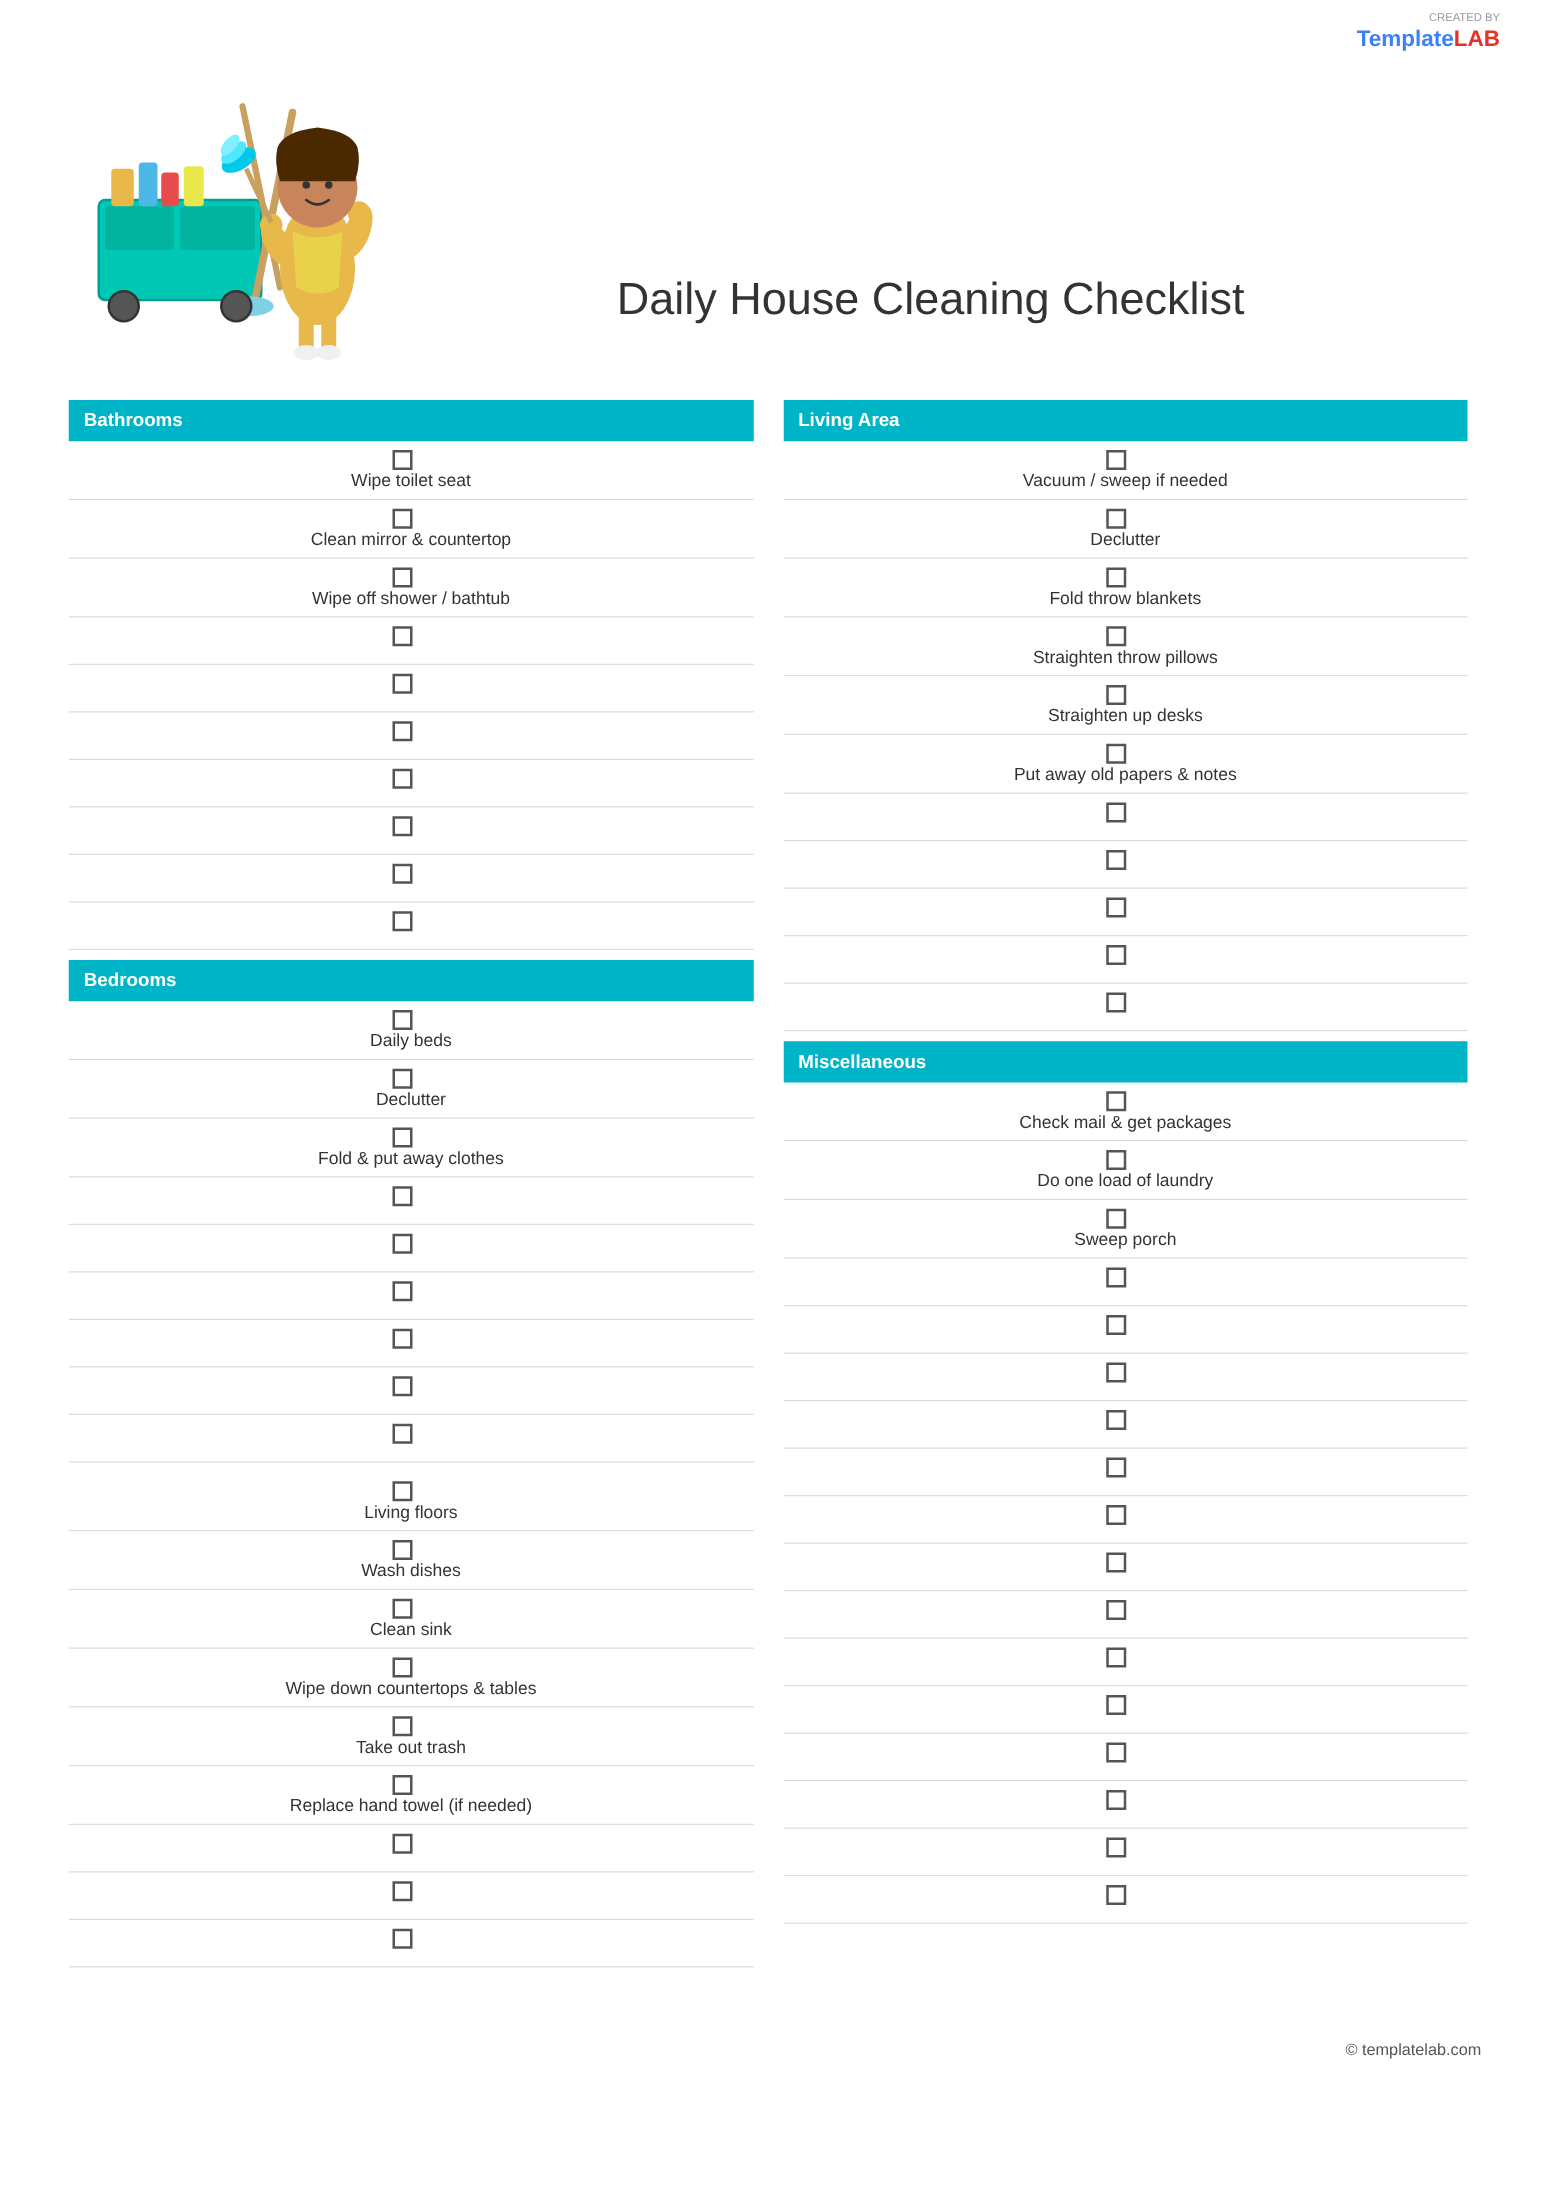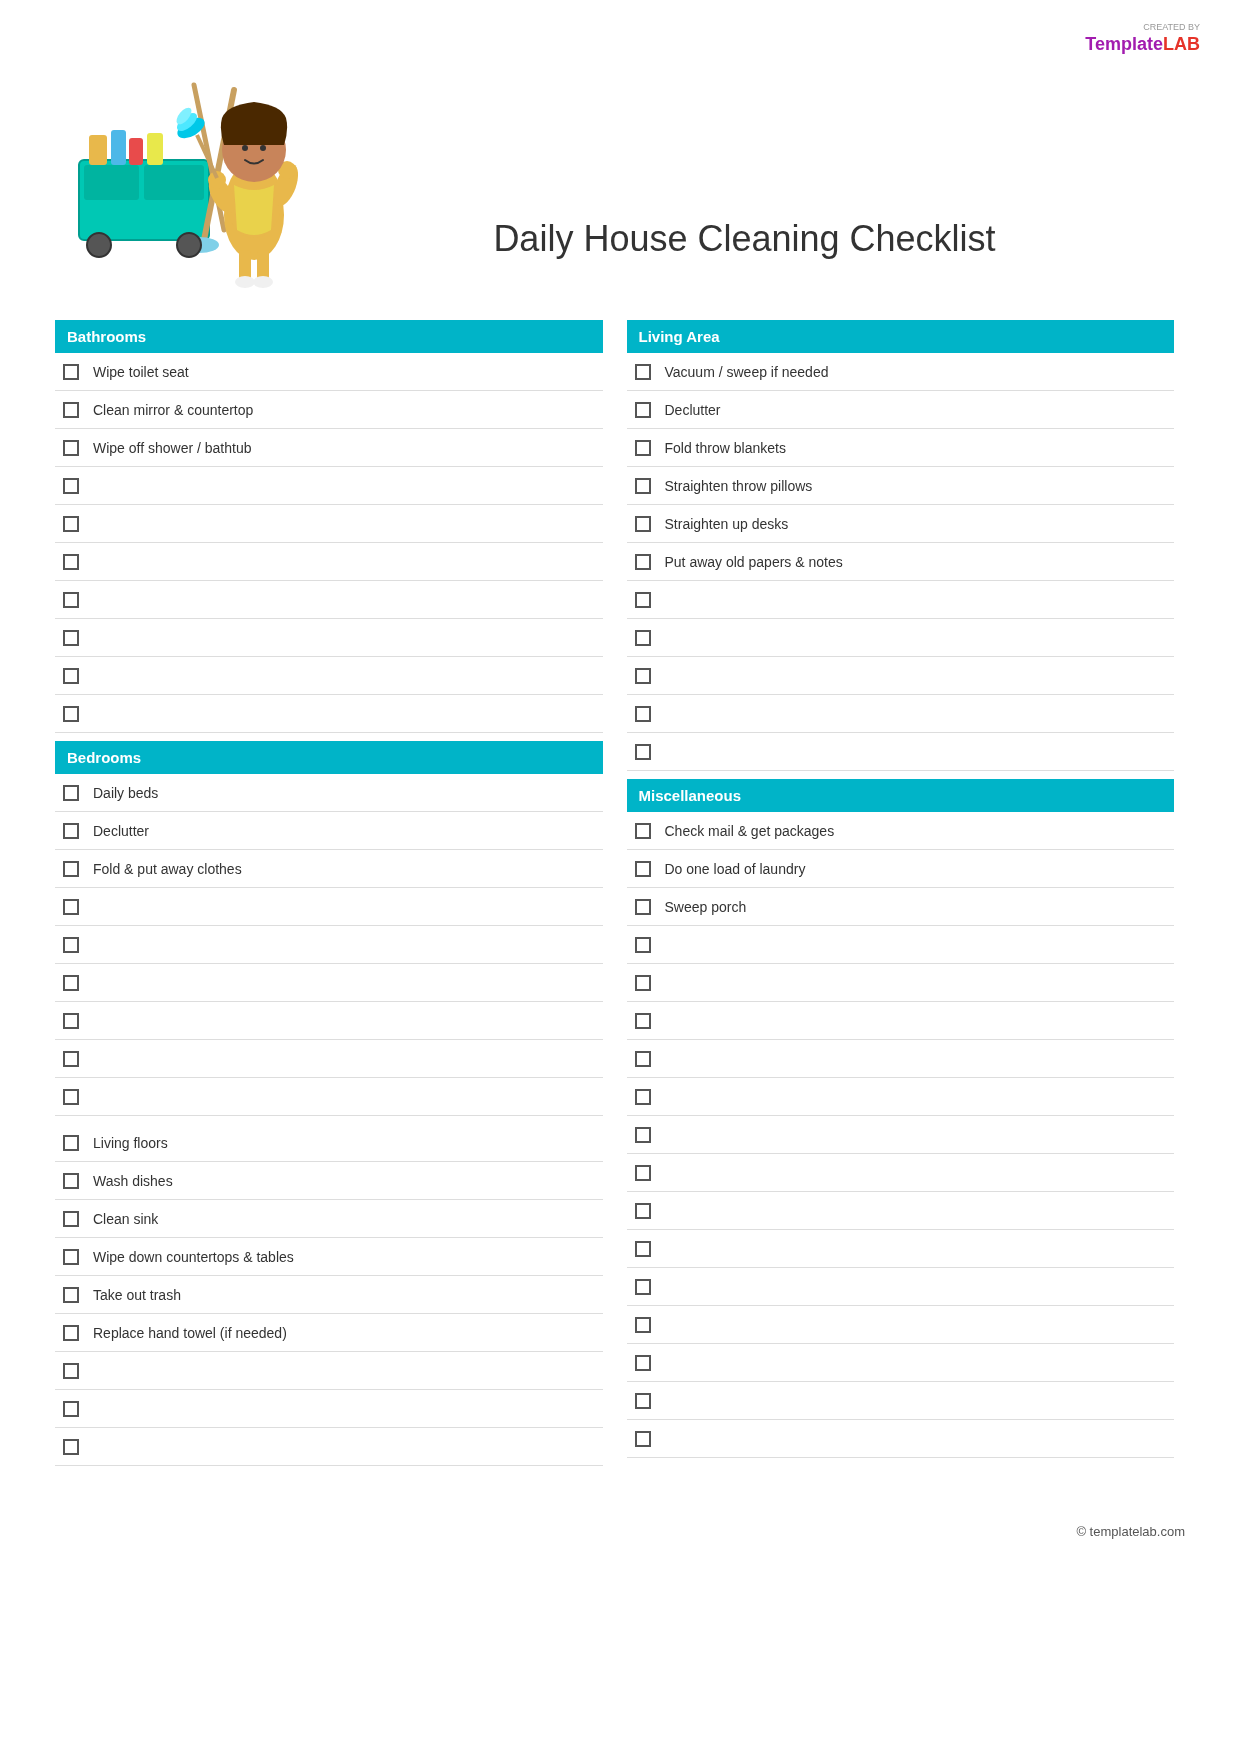--- a/index.html
+++ b/index.html
@@ -13,37 +13,37 @@
 
     .header-area {
       display: flex;
       align-items: flex-end;
       padding: 30px 60px 20px 39px;
       justify-content: space-between;
     }
 
     .logo-area {
       position: absolute;
-      top: 22px;
+      top: 9px;
       right: 40px;
       text-align: right;
     }
     .logo-created-by {
       font-size: 9px;
       color: #999;
       display: block;
       margin-bottom: 2px;
     }
     .logo-text {
       font-size: 18px;
       font-weight: bold;
       color: #333;
     }
     .logo-text span {
-      color: #a21caf;
+      color: #3b82f6;
     }
 
     .illustration {
       width: 270px;
       height: 260px;
       position: relative;
       flex-shrink: 0;
     }
 
     
@@ -78,20 +78,21 @@
       padding: 8px 12px;
       margin-bottom: 0;
     }
 
     .checklist-item {
       display: flex;
       align-items: center;
       padding: 7px 8px;
       border-bottom: 1px solid #ddd;
       min-height: 38px;
+      flex-direction: column;
     }
 
     .checkbox {
       width: 16px;
       height: 16px;
       border: 2px solid #555;
       display: inline-block;
       flex-shrink: 0;
       margin-right: 14px;
     }

